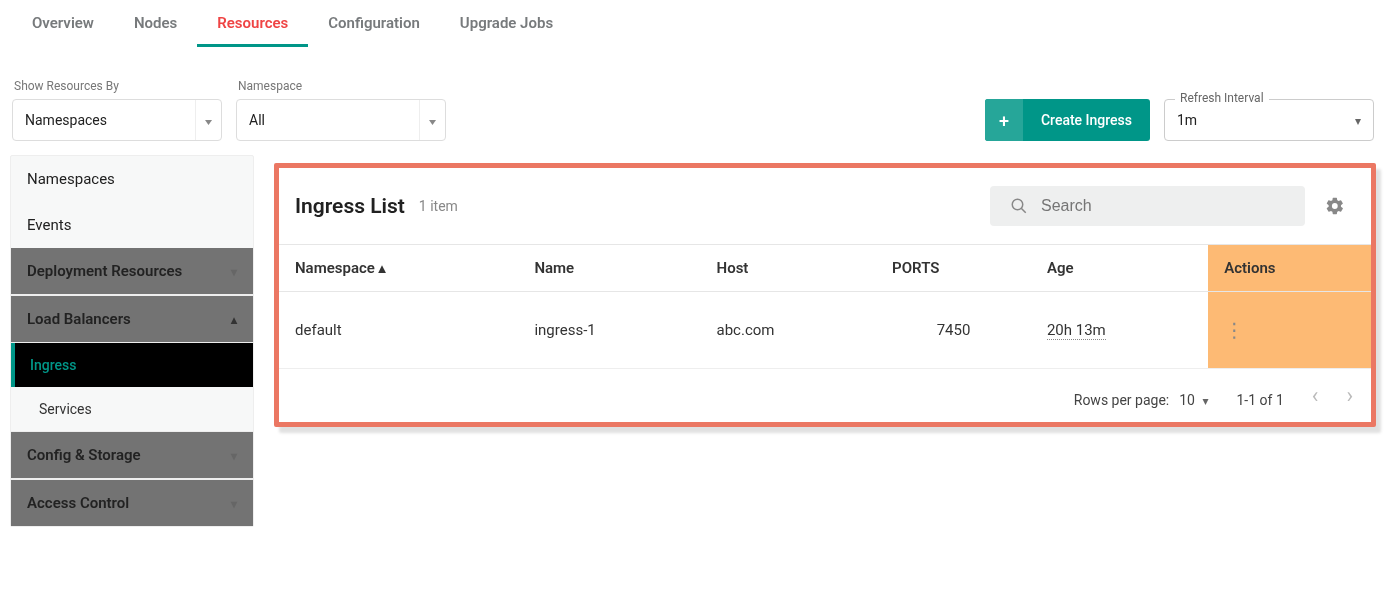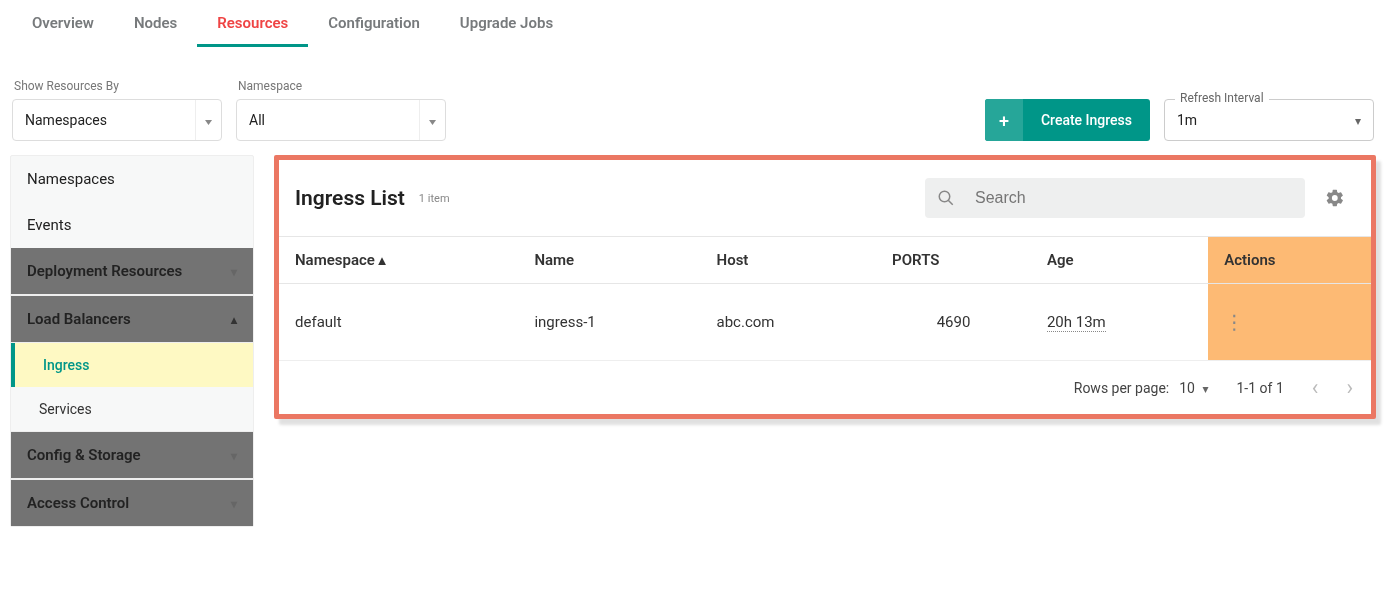--- a/index.html
+++ b/index.html
@@ -145,58 +145,58 @@
       border-bottom: 1px solid #eee;
     }
     .side-group-header.first { border-top: none; }
     .side-sub {
       padding: 14px 16px 14px 28px;
       cursor: pointer;
       color: #333;
     }
     .side-sub.active {
       color: #009688;
-      background: #fef9c3;
+      background: #000000;
       border-left: 4px solid #009688;
-      padding-left: 28px;
+      padding-left: 15px;
       font-weight: 500;
     }
 
     
-    .content-wrap { flex: 1; }
+    .content-wrap { flex: 1; margin-top: 8px; }
     .panel {
       border: 5px solid #eb7763;
       border-radius: 2px;
       padding: 12px 0 0 0;
       box-shadow: 5px 6px 3px rgba(0,0,0,0.12);
       background: #fff;
     }
     .panel-header {
       display: flex;
       align-items: center;
       padding: 6px 20px 10px 16px;
       gap: 14px;
     }
     .panel-title {
       font-size: 21px;
       font-weight: 600;
     }
     .panel-count {
       color: #888;
-      font-size: 11px;
+      font-size: 14px;
     }
     .search-box {
       display: flex;
       align-items: center;
       background: #eeefef;
       border-radius: 4px;
       height: 40px;
-      padding: 0 12px;
-      width: 380px;
-      gap: 20px;
+      padding: 0 20px;
+      width: 315px;
+      gap: 13px;
     }
     .search-box input {
       border: none;
       background: transparent;
       outline: none;
       font-size: 16px;
       color: #666;
       width: 100%;
     }
     .gear {
@@ -226,21 +226,21 @@
     table.grid td {
       padding: 26px 16px;
       border-bottom: 1px solid #eee;
       font-size: 15px;
       color: #333;
     }
     .age-val { border-bottom: 1px dotted #888; }
 
     .pager {
       display: flex;
-      align-items: center;
+      align-items: flex-end;
       justify-content: flex-end;
       padding: 14px 18px;
       gap: 28px;
       color: #444;
     }
     .pager .rpp { display: flex; align-items: center; gap: 10px; }
     .pager .nav { display: flex; gap: 28px; color: #bbb; }
 
     .chev-down::before { content: "▾"; color: #888; font-size: 10px; display:inline-block; transform: scaleX(1.4); }
     .chev-down-lg::before { content: "▾"; color: #666; font-size: 12px; }
@@ -361,21 +361,21 @@
             <th class="ports-col">PORTS</th>
             <th>Age</th>
             <th class="actions-col">Actions</th>
           </tr>
         </thead>
         <tbody>
           <tr>
             <td>default</td>
             <td>ingress-1</td>
             <td>abc.com</td>
-            <td class="ports-col">4690</td>
+            <td class="ports-col">7450</td>
             <td><span class="age-val">20h 13m</span></td>
             <td class="actions-col"><span class="dots-vert"></span></td>
           </tr>
         </tbody>
       </table>
 
       <div class="pager">
         <div class="rpp">
           <span>Rows per page:</span>
           <span>

